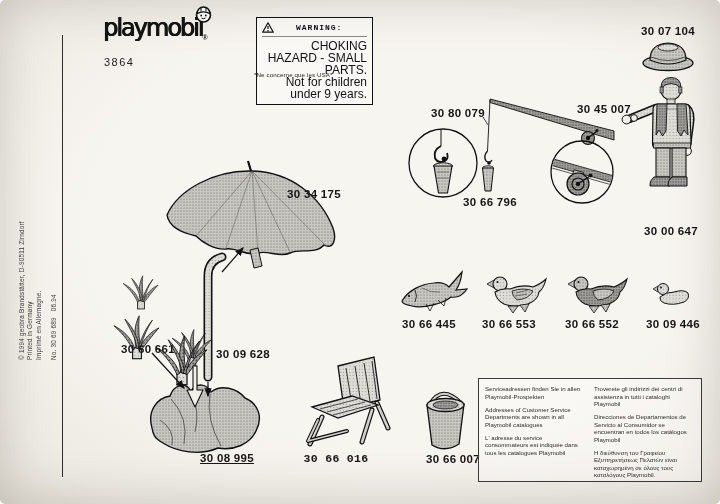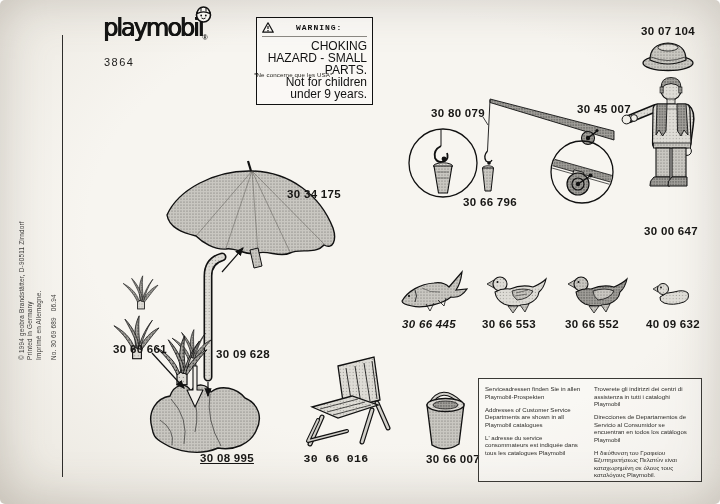--- a/index.html
+++ b/index.html
@@ -281,25 +281,25 @@
     <div class="warning-line">Not for children under 9 years.</div>
   </div>
   <div class="warning-footnote">*Ne concerne que les USA*</div>
 
   <div class="plabel" style="left:668px; top:25px;">30 07 104</div>
   <div class="plabel" style="left:604px; top:103px;">30 45 007</div>
   <div class="plabel" style="left:458px; top:107px;">30 80 079</div>
   <div class="plabel" style="left:490px; top:196px;">30 66 796</div>
   <div class="plabel" style="left:671px; top:197px;margin-top:28px;">30 00 647</div>
   <div class="plabel" style="left:314px; top:188px;">30 34 175</div>
-  <div class="plabel" style="left:429px; top:318px;font-style:italic;">30 66 445</div>
+  <div class="plabel" style="left:429px; top:318px;">30 66 445</div>
   <div class="plabel" style="left:509px; top:318px;">30 66 553</div>
   <div class="plabel" style="left:592px; top:318px;">30 66 552</div>
-  <div class="plabel" style="left:673px; top:318px;">40 09 632</div>
-  <div class="plabel" style="left:140px; top:343px;">30 60 661</div>
+  <div class="plabel" style="left:673px; top:318px;">30 09 446</div>
+  <div class="plabel" style="left:148px; top:343px;">30 60 661</div>
   <div class="plabel" style="left:243px; top:348px;">30 09 628</div>
   <div class="plabel" style="left:227px; top:452px;text-decoration:underline;">30 08 995</div>
   <div class="plabel" style="left:336px; top:452px;font-family:Liberation Mono, monospace;">30 66 016</div>
   <div class="plabel" style="left:453px; top:453px;">30 66 007</div>
 
   <div class="service-box">
     <div class="service-col">
       <p>Serviceadressen finden Sie in allen Playmobil-Prospekten</p>
       <p>Addresses of Customer Service Departments are shown in all Playmobil catalogues</p>
       <p>L' adresse du service consommateurs est indiquée dans tous les catalogues Playmobil</p>

